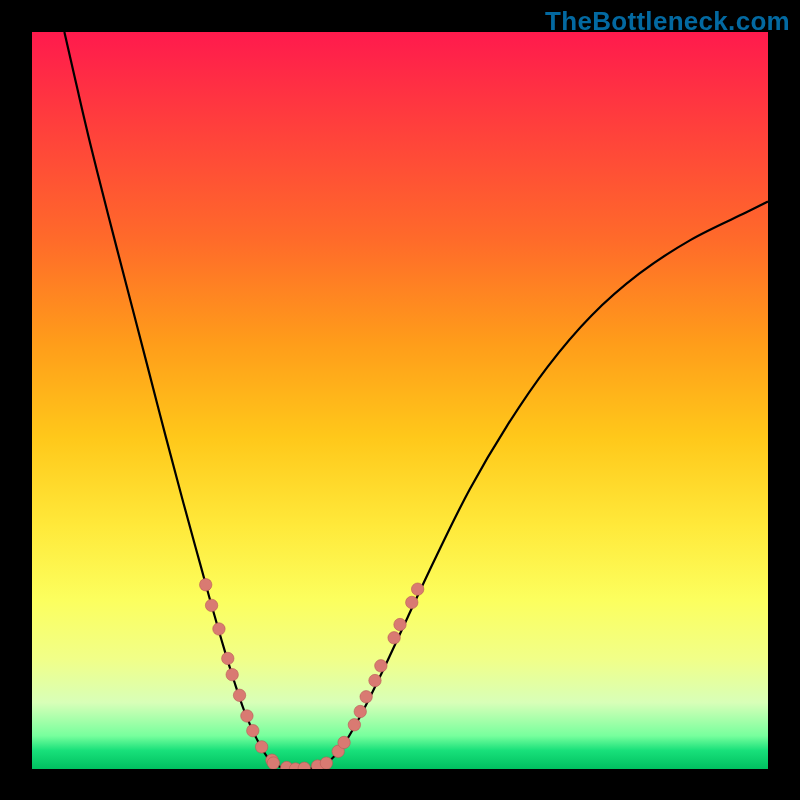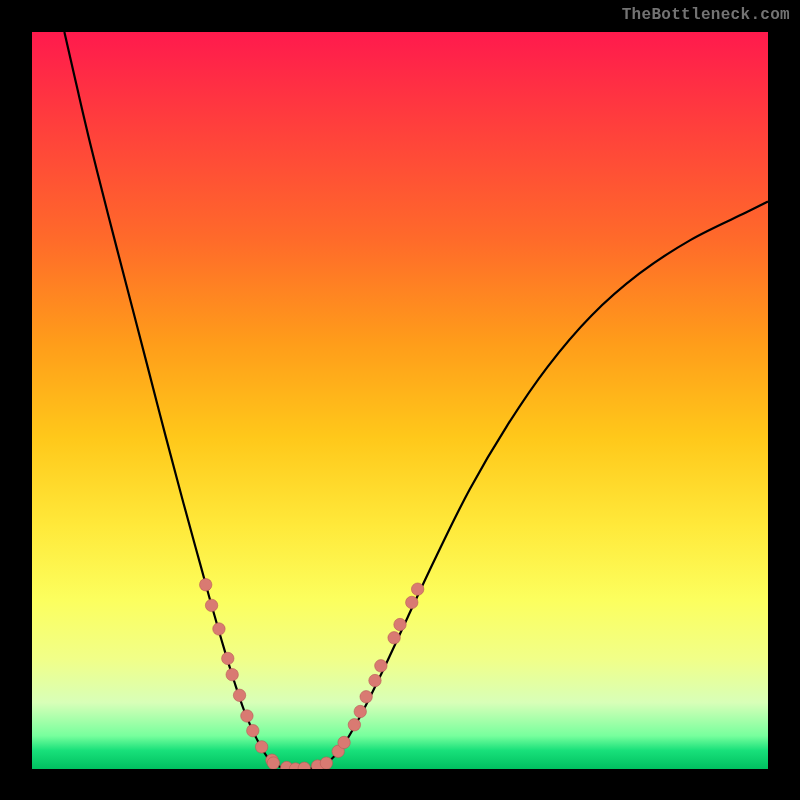--- a/index.html
+++ b/index.html
@@ -34,24 +34,24 @@
       #d8ffb8 91%,
       #77ff9d 95.5%,
       #18e07a 97.5%,
       #00c060 100%);
     box-sizing: border-box;
   }
   .brand {
     position: absolute;
     top: 6px;
     right: 10px;
-    font-family: Liberation Mono, monospace;
-    font-size: 16px;
+    font-family: Liberation Sans, sans-serif;
+    font-size: 26px;
     font-weight: 600;
-    color: #737373;
+    color: #0369a1;
     letter-spacing: 0.3px;
   }
   svg.curves {
     position: absolute;
     left: 0; top: 0;
     width: 736px;
     height: 737px;
   }
   .curve {
     fill: none;

